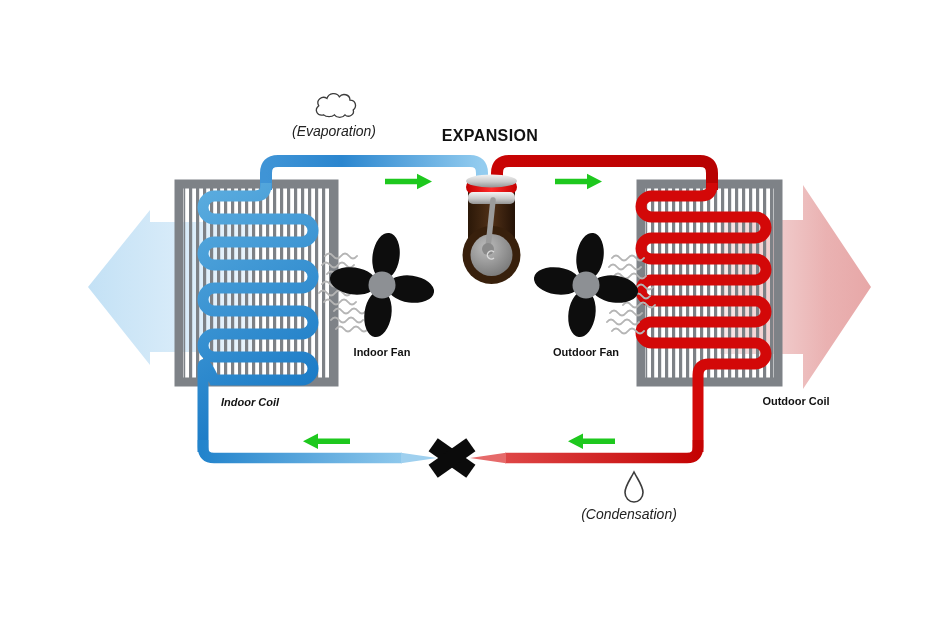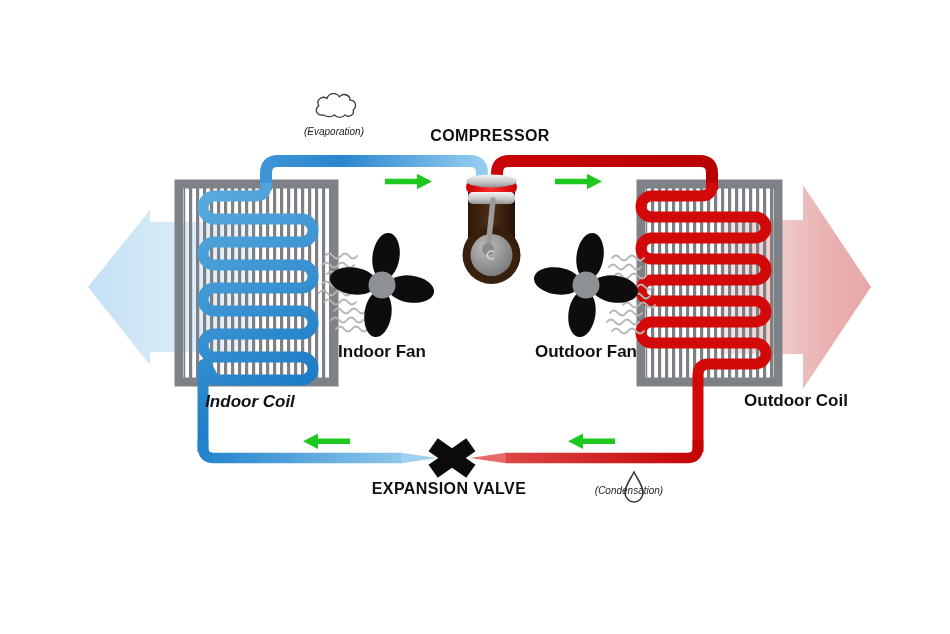--- a/index.html
+++ b/index.html
@@ -2,23 +2,23 @@
 <html><head>
 <meta charset="utf-8">
 <style>
   html,body{margin:0;padding:0;background:#fff;}
   .stage{
     position:relative;width:950px;height:634px;background:#ffffff;overflow:hidden;
     font-family:"Liberation Sans","DejaVu Sans",sans-serif;
   }
   .stage svg{position:absolute;left:0;top:0;}
   .lbl{position:absolute;transform:translate(-50%,-50%);white-space:nowrap;color:#111;}
-  .lbl-bold{font-weight:700;font-size:17px;}
+  .lbl-bold{font-weight:700;font-size:11px;}
   .lbl-title{font-weight:700;font-size:16px;letter-spacing:.4px;}
-  .lbl-italic{font-style:italic;font-size:10px;color:#222;}
+  .lbl-italic{font-style:italic;font-size:14px;color:#222;}
 </style>
 </head>
 <body>
 
 <div class="stage">
 
   <svg width="950" height="634" viewBox="0 0 950 634">
     <defs>
       <pattern id="fins" width="7" height="12" patternUnits="userSpaceOnUse">
         <rect x="0" y="0" width="3.2" height="12" fill="#7d8186"></rect>
@@ -158,21 +158,20 @@
       <path d="M 555,178.8 H 587 V 173.8 L 602,181.5 L 587,189.2 V 184.2 H 555 Z"></path>
       <path d="M 350,438.6 H 318 V 433.6 L 303,441.3 L 318,449 V 444 H 350 Z"></path>
       <path d="M 615,438.6 H 583 V 433.6 L 568,441.3 L 583,449 V 444 H 615 Z"></path>
     </g>
 
     <path fill="#ffffff" stroke="#3c3c3c" stroke-width="1.6" d="M 322,117 c -8,2 -12,-6 -6,-11 c -4,-7 4,-13 10,-9 c 2,-7 12,-8 15,-2 c 4,-5 13,-3 13,4 c 7,0 9,8 4,12 c 2,6 -6,10 -10,6 c -3,4 -10,4 -13,0 c -3,3 -10,3 -13,0 z" transform="translate(336,105) scale(0.82) translate(-337,-105)"></path>
 
     <path fill="#ffffff" stroke="#3c3c3c" stroke-width="1.6" d="M 634,472 C 630,480 625,486 625,492.5 a 9,9.5 0 0 0 18,0 C 643,486 638,480 634,472 Z"></path>
   </svg>
 
-  <div class="lbl lbl-title" style="left:490px;top:136px;">COMPRESSOR</div>
+  <div class="lbl lbl-title" style="left:490px;top:136px;">EXPANSION</div>
   <div class="lbl lbl-italic" style="left:334px;top:131px;">(Evaporation)</div>
   <div class="lbl lbl-bold" style="left:250px;top:402px;font-style:italic;">Indoor Coil</div>
   <div class="lbl lbl-bold" style="left:796px;top:401px;">Outdoor Coil</div>
   <div class="lbl lbl-bold" style="left:382px;top:352px;">Indoor Fan</div>
   <div class="lbl lbl-bold" style="left:586px;top:352px;">Outdoor Fan</div>
-  <div class="lbl lbl-title" style="left:449px;top:489px;">EXPANSION VALVE</div>
-  <div class="lbl lbl-italic" style="left:629px;top:490px;">(Condensation)</div>
+  <div class="lbl lbl-italic" style="left:629px;top:514px;">(Condensation)</div>
 </div>
 
 </body></html>

